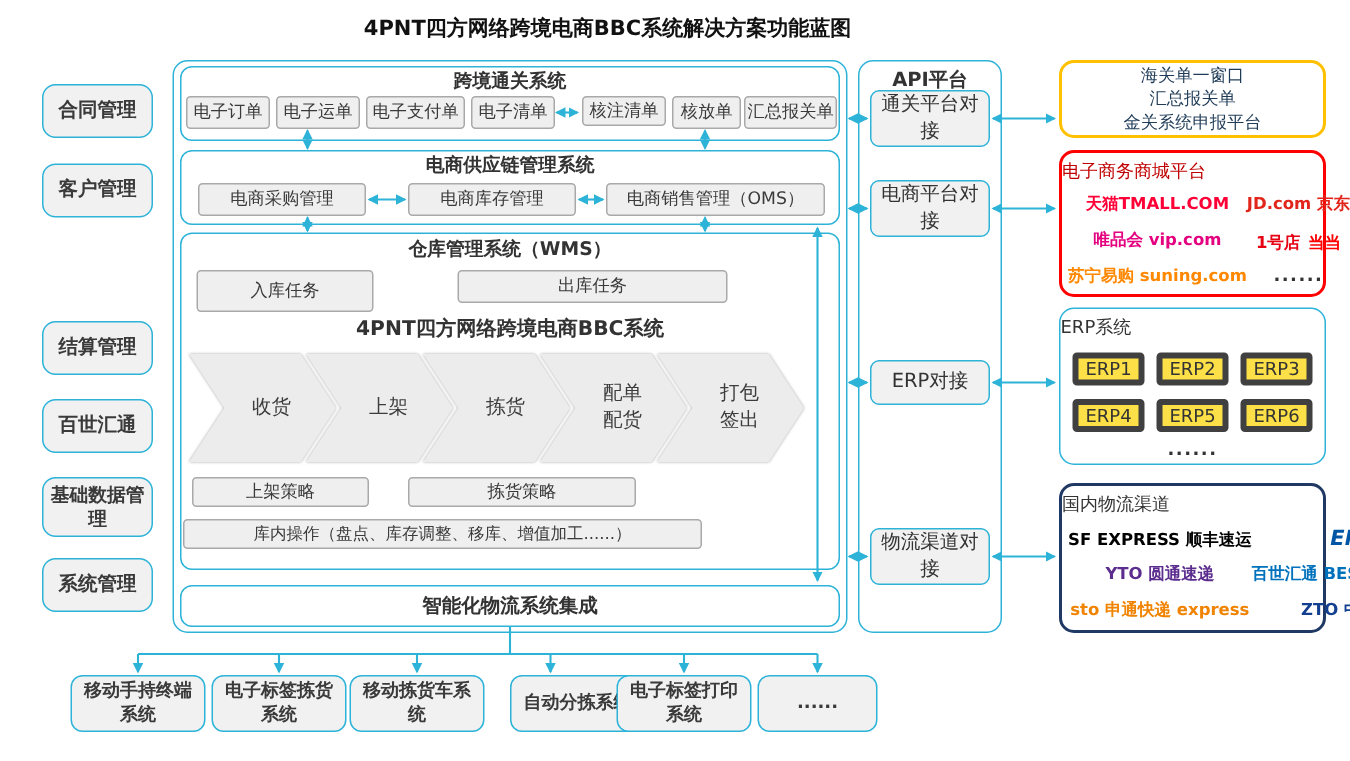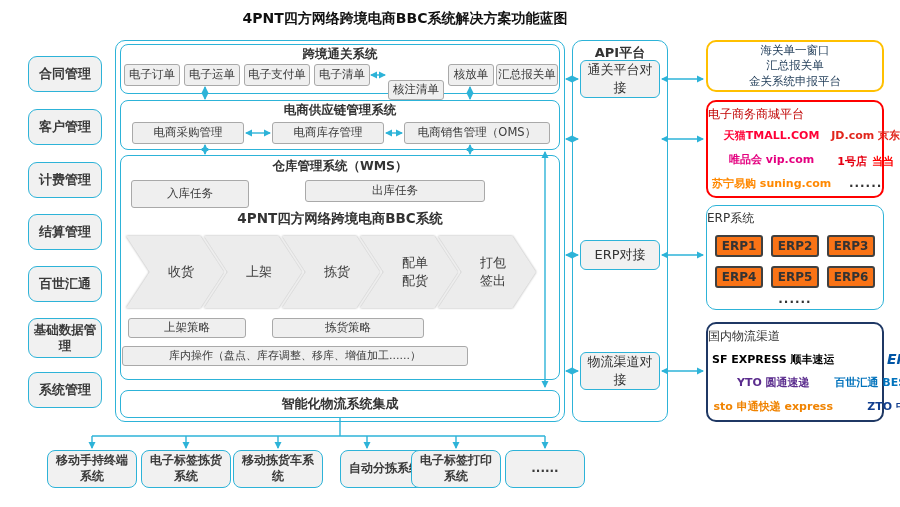--- a/index.html
+++ b/index.html
@@ -32,50 +32,49 @@
   .chev-label { font-style:normal; font-size:13px; color:#3c3c3c; width:30px; text-align:center;
                 margin-left:12px; line-height:1.35; }
 
   .rightbox { position:absolute; border-radius:10px; background:#fff; display:flex; flex-direction:column; }
   .rb-title { text-align:left; font-size:12px; font-weight:normal; margin-top:4px; }
   .logo-grid { flex:1; display:grid; grid-template-columns:1fr 1fr; align-items:center;
                justify-items:center; padding:2px 4px; }
   .logo { font-size:11px; font-weight:bold; white-space:nowrap; }
   .dots { text-align:center; font-size:12px; font-weight:bold; color:#333; letter-spacing:1px; }
   .erp-grid { display:grid; grid-template-columns:repeat(3,48px); gap:9px 8px; justify-content:center; margin-top:8px; }
-  .erpbox { height:22px; background:#f97316; border:2px solid #404040; border-radius:3px;
-            display:flex; align-items:center; justify-content:center; font-size:12px; color:#333;font-weight:bold; }
+  .erpbox { height:22px; background:#fde047; border:4px solid #404040; border-radius:3px;
+            display:flex; align-items:center; justify-content:center; font-size:12px; color:#333; }
 
   .cn { stroke:#2db3d8; stroke-width:1.4; }
   svg.connectors { position:absolute; left:0; top:0; pointer-events:none; }
 </style>
 </head>
 <body>
 
 <div class="canvas">
 
   <div class="title">4PNT四方网络跨境电商BBC系统解决方案功能蓝图</div>
 
   <div class="cybox" style="left:28px;top:56px;width:74px;height:36px">合同管理</div>
   <div class="cybox" style="left:28px;top:109px;width:74px;height:36px">客户管理</div>
-  <div class="cybox" style="left:28px;top:162px;width:74px;height:36px">计费管理</div>
   <div class="cybox" style="left:28px;top:214px;width:74px;height:36px">结算管理</div>
   <div class="cybox" style="left:28px;top:266px;width:74px;height:36px">百世汇通</div>
   <div class="cybox" style="left:28px;top:318px;width:74px;height:40px;font-size:12.5px">基础数据管理</div>
   <div class="cybox" style="left:28px;top:372px;width:74px;height:36px">系统管理</div>
 
   <div class="panel" style="left:115px;top:40px;width:450px;height:382px"></div>
 
   <div class="panel" style="left:120px;top:44px;width:440px;height:50px;border-radius:8px"></div>
   <div class="seclabel" style="left:120px;top:46px;width:440px">跨境通关系统</div>
   <div class="gbox" style="left:124px;top:64px;width:56px;height:22px">电子订单</div>
   <div class="gbox" style="left:184px;top:64px;width:56px;height:22px">电子运单</div>
   <div class="gbox" style="left:244px;top:64px;width:66px;height:22px">电子支付单</div>
   <div class="gbox" style="left:314px;top:64px;width:56px;height:22px">电子清单</div>
-  <div class="gbox" style="left:388px;top:80px;width:56px;height:20px">核注清单</div>
+  <div class="gbox" style="left:388px;top:64px;width:56px;height:20px">核注清单</div>
   <div class="gbox" style="left:448px;top:64px;width:46px;height:22px">核放单</div>
   <div class="gbox" style="left:496px;top:64px;width:62px;height:22px">汇总报关单</div>
 
   <div class="panel" style="left:120px;top:100px;width:440px;height:50px;border-radius:8px"></div>
   <div class="seclabel" style="left:120px;top:102px;width:440px">电商供应链管理系统</div>
   <div class="gbox" style="left:132px;top:122px;width:112px;height:22px">电商采购管理</div>
   <div class="gbox" style="left:272px;top:122px;width:112px;height:22px">电商库存管理</div>
   <div class="gbox" style="left:404px;top:122px;width:146px;height:22px">电商销售管理（OMS）</div>
 
   <div class="panel" style="left:120px;top:155px;width:440px;height:225px;border-radius:8px"></div>
@@ -112,20 +111,21 @@
 
   <div class="gbox" style="left:128px;top:318px;width:118px;height:20px">上架策略</div>
   <div class="gbox" style="left:272px;top:318px;width:152px;height:20px">拣货策略</div>
   <div class="gbox" style="left:122px;top:346px;width:346px;height:20px;font-size:11px">库内操作（盘点、库存调整、移库、增值加工......）</div>
 
   <div class="panel" style="left:120px;top:390px;width:440px;height:28px;border-radius:8px;display:flex;align-items:center;justify-content:center;font-size:13px;font-weight:bold;color:#333">智能化物流系统集成</div>
 
   <div class="panel" style="left:572px;top:40px;width:96px;height:382px"></div>
   <div class="seclabel" style="left:572px;top:44px;width:96px;font-size:13px">API平台</div>
   <div class="apibox" style="left:580px;top:60px;width:80px;height:38px">通关平台对接</div>
+  <div class="apibox" style="left:580px;top:120px;width:80px;height:38px">电商平台对接</div>
   <div class="apibox" style="left:580px;top:240px;width:80px;height:30px">ERP对接</div>
   <div class="apibox" style="left:580px;top:352px;width:80px;height:38px">物流渠道对接</div>
 
   <div class="rightbox" style="left:706px;top:40px;width:178px;height:52px;border:2px solid #ffc000;justify-content:center">
     <div style="text-align:center;font-size:11.5px;color:#1f3b57;line-height:1.35">
       <div>海关单一窗口</div>
       <div>汇总报关单</div>
       <div>金关系统申报平台</div>
     </div>
   </div>

